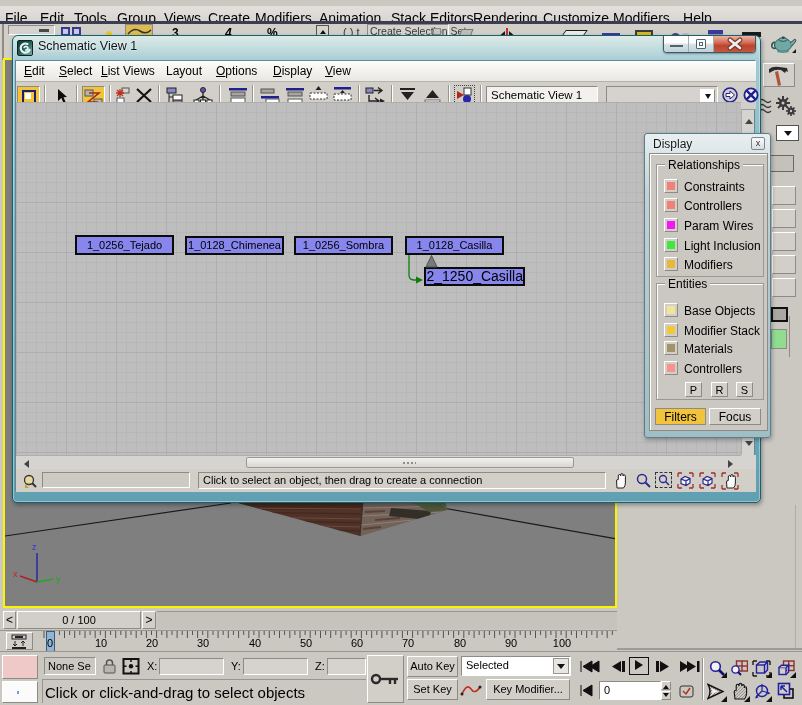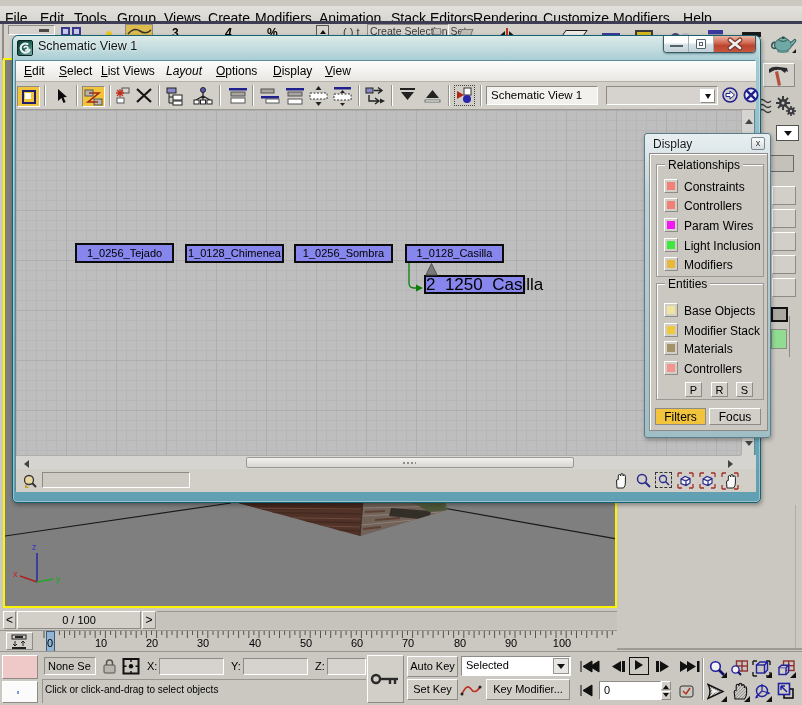--- a/index.html
+++ b/index.html
@@ -267,21 +267,21 @@
         <g stroke="#2A2A2A" stroke-width="2.4" fill="none">
           <circle cx="8" cy="23" r="4"></circle>
           <line x1="12" y1="23" x2="30" y2="23"></line>
           <line x1="22" y1="23" x2="22" y2="28"></line>
           <line x1="27" y1="23" x2="27" y2="28"></line>
         </g>
       </svg>
   </div>
 
   <div class="abs" style="left:42px;top:27px;width:324px;height:24px;border-top:1px solid #979590;border-left:1px solid #979590;"></div>
-  <span class="abs" style="left:45px;top:32px;font-size:10px;">Click or click-and-drag to select objects</span>
+  <span class="abs" style="left:45px;top:32px;font-size:15px;">Click or click-and-drag to select objects</span>
 
   <div class="abs raised" style="left:407px;top:4px;width:51px;height:21px;background:#D2CFC9;text-align:center;font-size:11px;line-height:19px;">Auto Key</div>
   <div class="abs raised" style="left:407px;top:27px;width:51px;height:21px;background:#D2CFC9;text-align:center;font-size:11px;line-height:19px;">Set Key</div>
 
   <div class="abs sunken" style="left:461px;top:4px;width:110px;height:20px;background:#FFFFFF;">
     <span style="position:absolute;left:4px;top:2px;font-size:11px;">Selected</span>
     <div class="abs" style="right:1px;top:1px;width:16px;height:16px;background:#E8E6E2;border:1px solid #979590;">
         <div style="width:0;height:0;border:4px solid transparent;border-top:5px solid #111;margin:5px auto 0;"></div>
       </div>
   </div>
@@ -437,21 +437,21 @@
         </svg>
     </div>
   </div>
 
   <div class="abs" style="left:2px;top:24px;width:740px;height:431px;background:#D2CFC9;border:1px solid #5E8995;">
 
     <div class="abs" style="left:0;top:0;width:740px;height:21px;background:linear-gradient(#FDFDFC,#E9E7E2);border-bottom:1px solid #B5B2AC;font-size:12px;">
       <span class="abs" style="left:8px;top:3px;"><u>E</u>dit</span>
       <span class="abs" style="left:43px;top:3px;text-align:right;"><u>S</u>elect</span>
       <span class="abs" style="left:85px;top:3px;"><u>L</u>ist Views</span>
-      <span class="abs" style="left:150px;top:3px;font-style:italic;">Layout</span>
+      <span class="abs" style="left:150px;top:3px;">Layout</span>
       <span class="abs" style="left:200px;top:3px;"><u>O</u>ptions</span>
       <span class="abs" style="left:257px;top:3px;"><u>D</u>isplay</span>
       <span class="abs" style="left:309px;top:3px;"><u>V</u>iew</span>
     </div>
 
     <div class="abs" id="schtb" style="left:0;top:21px;width:740px;height:28px;background:#D2CFC9;border-bottom:1px solid #9E9B96;">
 
       <div class="abs sunken" style="left:1px;top:4px;width:23px;height:21px;background:#F2C43B;">
         <div style="margin:2.5px auto;width:14px;height:14px;border:2.5px solid #20206A;background:#F2C43B;">
             <div style="margin:1.5px;width:6px;height:6px;background:#FFFFFF;"></div>
@@ -571,29 +571,29 @@
       <svg class="abs" style="left:706px;top:5px;" width="17" height="17">
           <circle cx="8" cy="8" r="7" fill="none" stroke="#20208E" stroke-width="1.5"></circle>
           <path d="M4 6.5 L8 6.5 L8 4 L12.5 8 L8 12 L8 9.5 L4 9.5 Z" fill="#FFF" stroke="#20208E" stroke-width="1"></path>
         </svg>
       <svg class="abs" style="left:727px;top:5px;" width="17" height="17">
           <circle cx="8" cy="8" r="6.6" fill="#F2F2F4" stroke="#20208E" stroke-width="1.8"></circle>
           <path d="M3.6 3.6 L12.4 12.4 M12.4 3.6 L3.6 12.4" stroke="#20208E" stroke-width="2.4"></path>
         </svg>
     </div>
 
-    <div class="abs" id="grid" style="left:0;top:49px;width:725px;height:382px;background:#BEBEBE;
+    <div class="abs" id="grid" style="left:0;top:41px;width:725px;height:382px;background:#BEBEBE;
         background-image:linear-gradient(#AEAEAE 1px, transparent 1px),linear-gradient(90deg,#AEAEAE 1px, transparent 1px),linear-gradient(#B7B7B7 1px, transparent 1px),linear-gradient(90deg,#B7B7B7 1px, transparent 1px);
         background-size:50px 50px,50px 50px,10px 10px,10px 10px;">
 
       <div class="abs" style="left:59px;top:133px;width:99px;height:20px;background:#8686EC;border:2px solid #0A0A0A;font-size:11px;text-align:center;line-height:16px;color:#000;">1_0256_Tejado</div>
       <div class="abs" style="left:169px;top:134px;width:99px;height:19px;background:#8686EC;border:2px solid #0A0A0A;font-size:11px;text-align:center;line-height:15px;color:#000;">1_0128_Chimenea</div>
       <div class="abs" style="left:278px;top:134px;width:99px;height:19px;background:#8686EC;border:2px solid #0A0A0A;font-size:11px;text-align:center;line-height:15px;color:#000;">1_0256_Sombra</div>
       <div class="abs" style="left:389px;top:134px;width:99px;height:19px;background:#8686EC;border:2px solid #0A0A0A;font-size:11px;text-align:center;line-height:15px;color:#000;">1_0128_Casilla</div>
-      <div class="abs" style="left:408px;top:165px;width:101px;height:19px;background:#8686EC;border:2px solid #0A0A0A;font-size:17px;text-align:right;line-height:15px;color:#000;">2_1250_Casilla</div>
+      <div class="abs" style="left:408px;top:165px;width:101px;height:19px;background:#8686EC;border:2px solid #0A0A0A;font-size:14px;text-align:right;line-height:15px;color:#000;">2_1250_Casilla</div>
       <svg class="abs" style="left:387px;top:151px;" width="60" height="32">
         <path d="M6 2 L6 22 Q6 27 11 27 L13 27" stroke="#0B7E0B" stroke-width="1.3" fill="none"></path>
         <path d="M13 23.5 L20 27 L13 30.5 Z" fill="#0B7E0B"></path>
         <polygon points="28.5,2.5 23,14 34,14" fill="#7A7A7A" stroke="#505050"></polygon>
       </svg>
     </div>
 
     <div class="abs" style="left:725px;top:49px;width:13px;height:345px;background:#D6D4D0;border-left:1px solid #B0AEA9;">
       <div style="height:15px;position:relative;">
           <div style="position:absolute;left:3px;top:5px;width:0;height:0;border:4px solid transparent;border-bottom:5px solid #444;"></div>
@@ -610,20 +610,23 @@
     </div>
     <div class="abs" style="left:725px;top:394px;width:15px;height:14px;background:#D6D4D0;"></div>
 
     <div class="abs" style="left:0;top:408px;width:740px;height:23px;background:#D2CFC9;">
       <svg class="abs" style="left:6px;top:4px;" width="16" height="16">
           <circle cx="7" cy="7" r="4.5" fill="#E8D8A0" stroke="#333" stroke-width="1.3"></circle>
           <line x1="10" y1="10" x2="14" y2="14" stroke="#333" stroke-width="2"></line>
           <path d="M3 11 L7 15 L3 15 Z" fill="#C8A020"></path>
         </svg>
       <div class="abs sunken" style="left:26px;top:3px;width:148px;height:16px;background:#CDCAC4;"></div>
+      <div class="abs sunken" style="left:182px;top:3px;width:408px;height:17px;background:#D2CFC9;">
+          <span style="position:absolute;left:4px;top:1px;font-size:11px;">Click to select an object, then drag to create a connection</span>
+        </div>
 
       <svg class="abs" style="left:596px;top:3px;" width="18" height="18">
           <path d="M5 16 L4.5 9 Q4.5 7.5 6 7.5 L6.3 7.5 L6.3 4 Q6.3 2.5 7.5 2.5 Q8.7 2.5 8.7 4 L8.7 3 Q8.7 1.5 9.9 1.5 Q11.1 1.5 11.1 3 L11.1 4 Q11.1 2.8 12.2 2.8 Q13.4 2.8 13.4 4.3 L13.4 11 Q13.4 14 11.5 16 Z" fill="#FAFAFA" stroke="#222" stroke-width="1"></path>
         </svg>
       <svg class="abs" style="left:619px;top:3px;" width="17" height="17">
           <circle cx="7" cy="7" r="4.5" fill="none" stroke="#2A2A8E" stroke-width="1.5"></circle>
           <line x1="10.5" y1="10.5" x2="15" y2="15" stroke="#2A2A8E" stroke-width="2"></line>
         </svg>
       <div class="abs" style="left:639px;top:3px;width:17px;height:16px;border:1px dashed #333;">
           <svg width="15" height="14">

